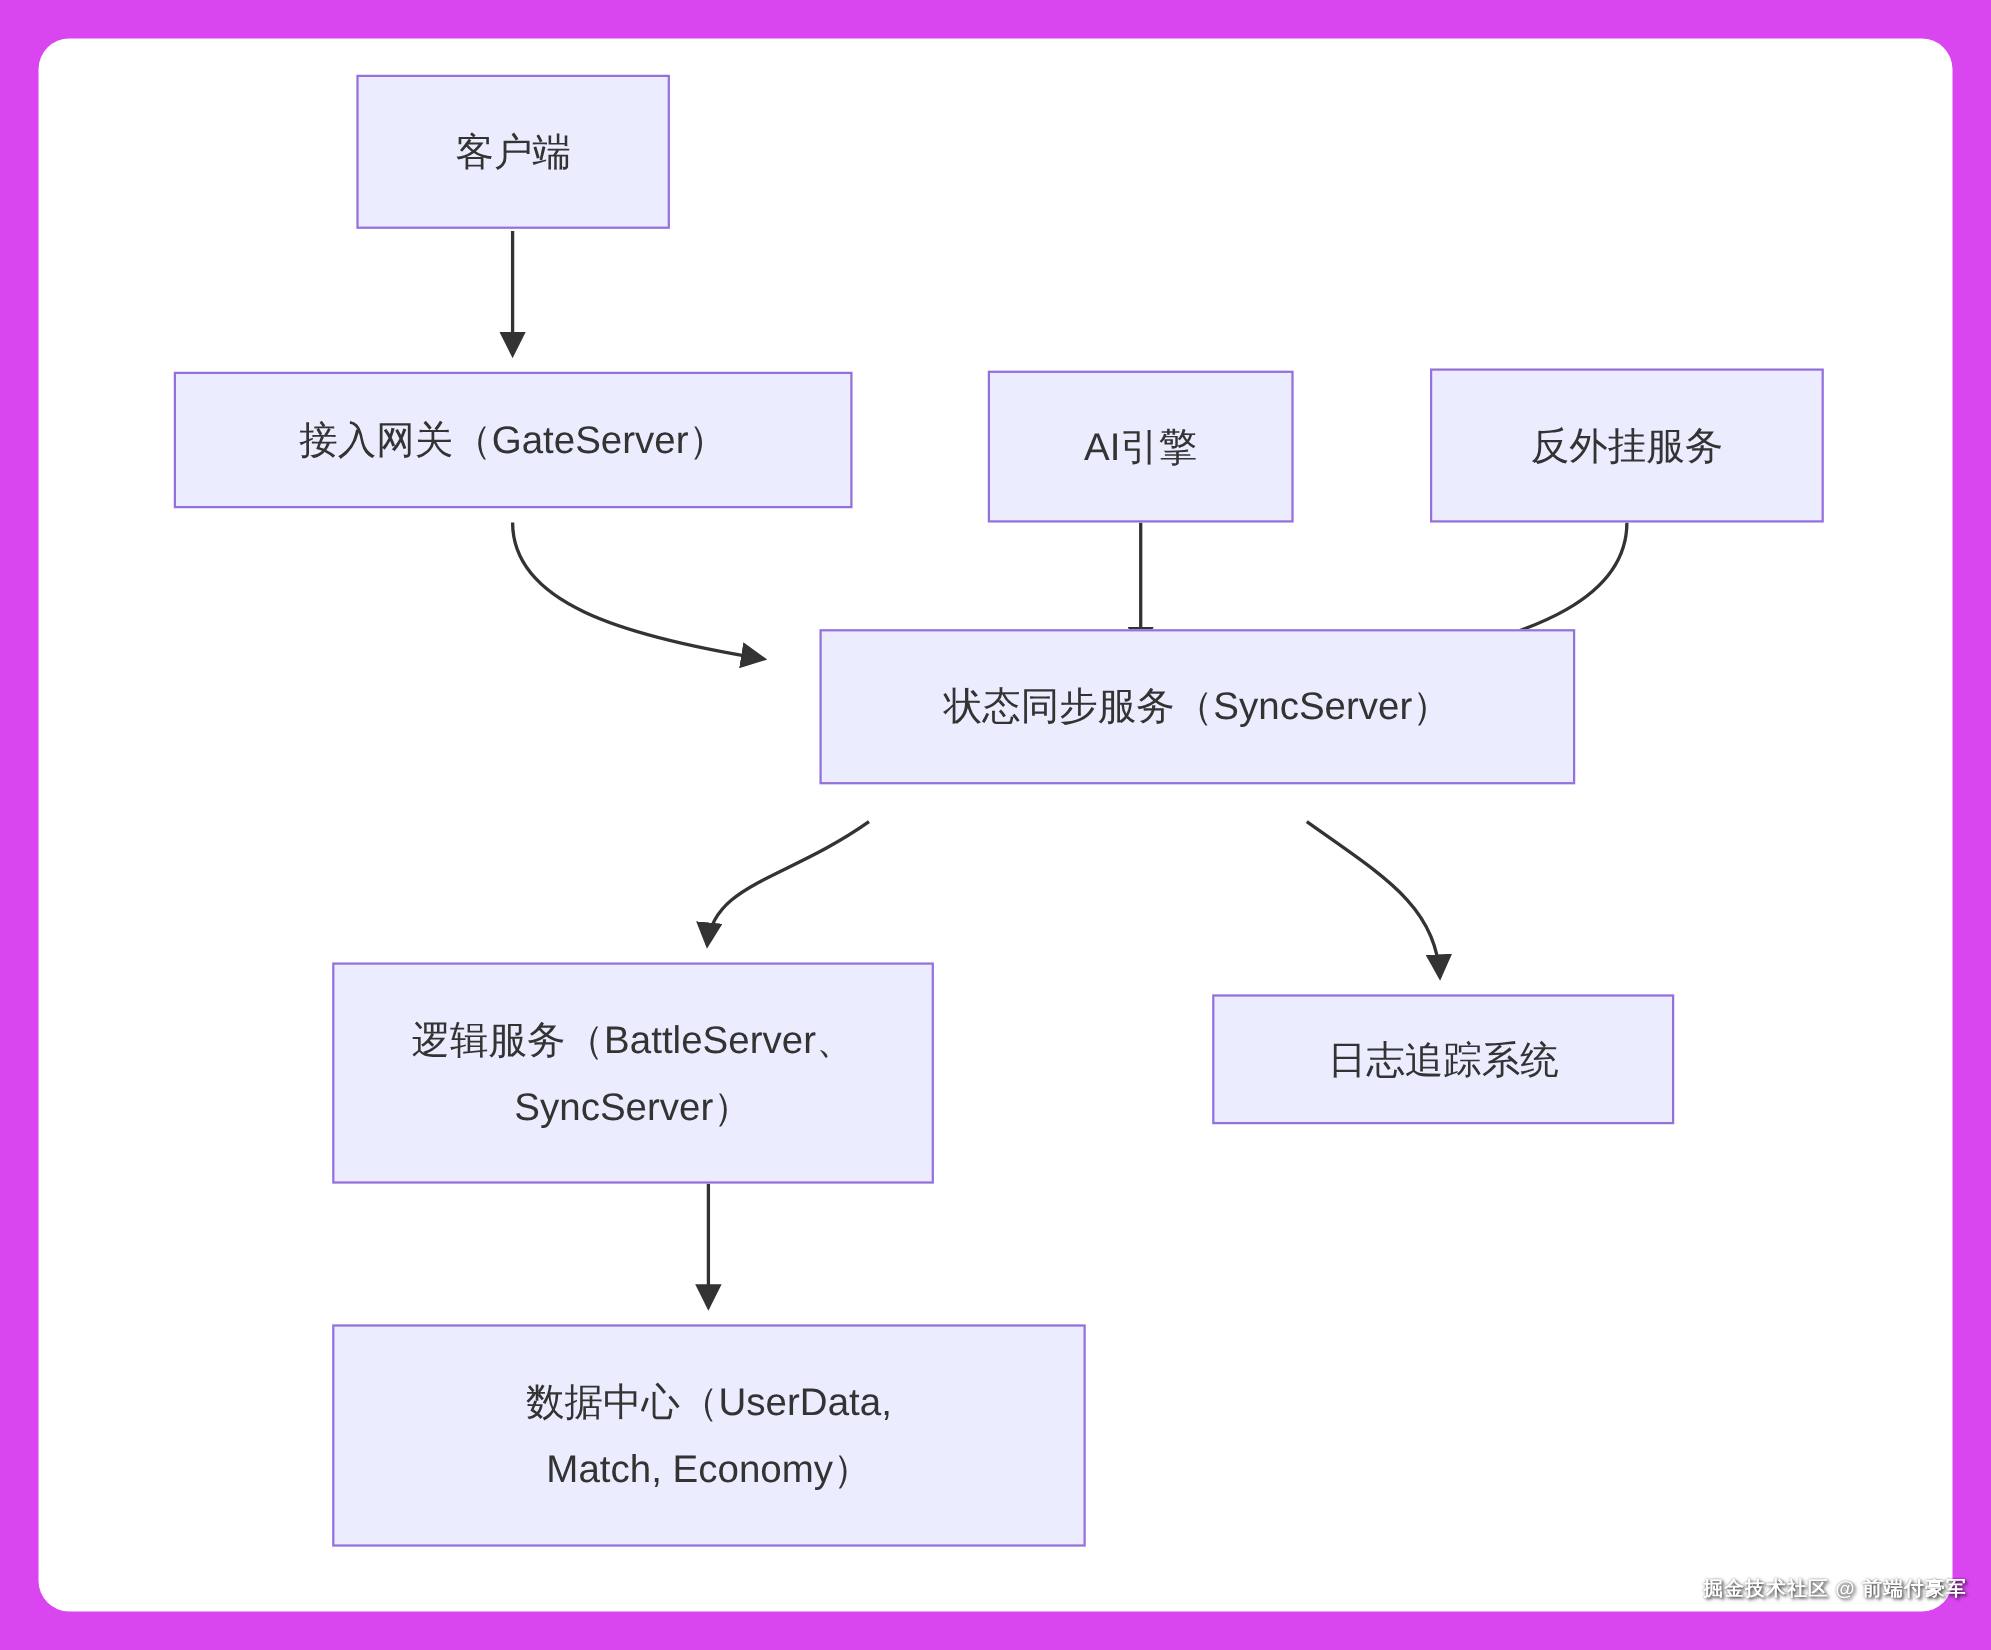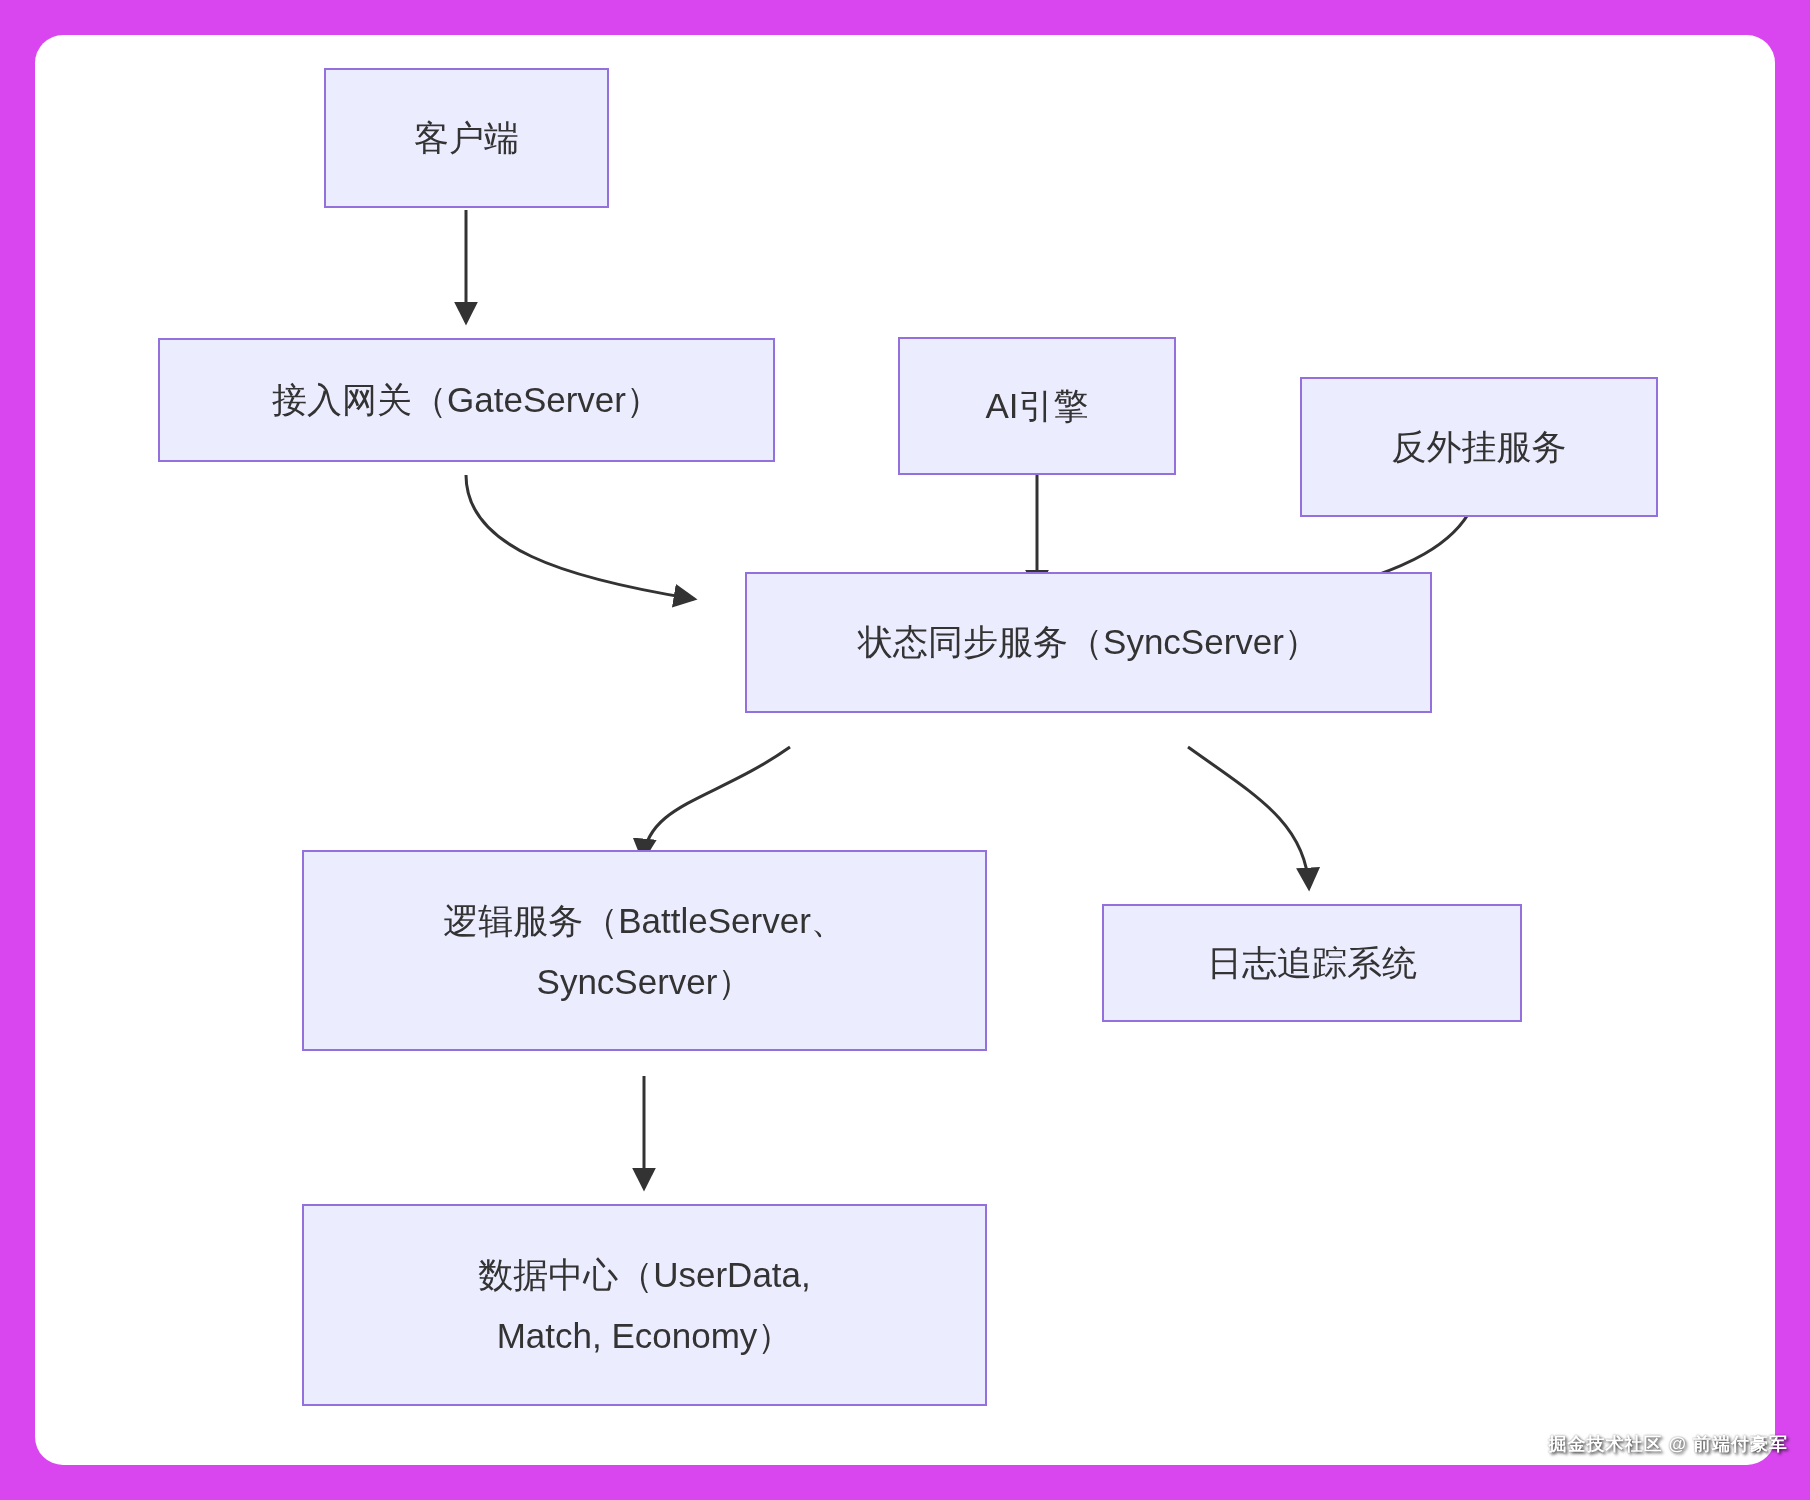--- a/index.html
+++ b/index.html
@@ -57,29 +57,29 @@
   </div>
 
   <div class="node" style="left:158px;top:338px;width:617px;height:124px;">
     <span class="node-label">接入网关（GateServer）</span>
   </div>
 
   <div class="node" style="left:898px;top:337px;width:278px;height:138px;">
     <span class="node-label">AI引擎</span>
   </div>
 
-  <div class="node" style="left:1300px;top:335px;width:358px;height:140px;margin-top:42px;">
+  <div class="node" style="left:1300px;top:335px;width:358px;height:140px;">
     <span class="node-label">反外挂服务</span>
   </div>
 
   <div class="node" style="left:698px;top:572px;width:687px;height:141px;margin-left:47px;">
     <span class="node-label">状态同步服务（SyncServer）</span>
   </div>
 
-  <div class="node" style="left:302px;top:850px;width:685px;height:201px;">
+  <div class="node" style="left:302px;top:875px;width:547px;height:201px;">
     <span class="node-label">
       <span class="line">逻辑服务（BattleServer、</span>
       <span class="line">SyncServer）</span>
     </span>
   </div>
 
   <div class="node" style="left:1102px;top:904px;width:420px;height:118px;">
     <span class="node-label">日志追踪系统</span>
   </div>
 

